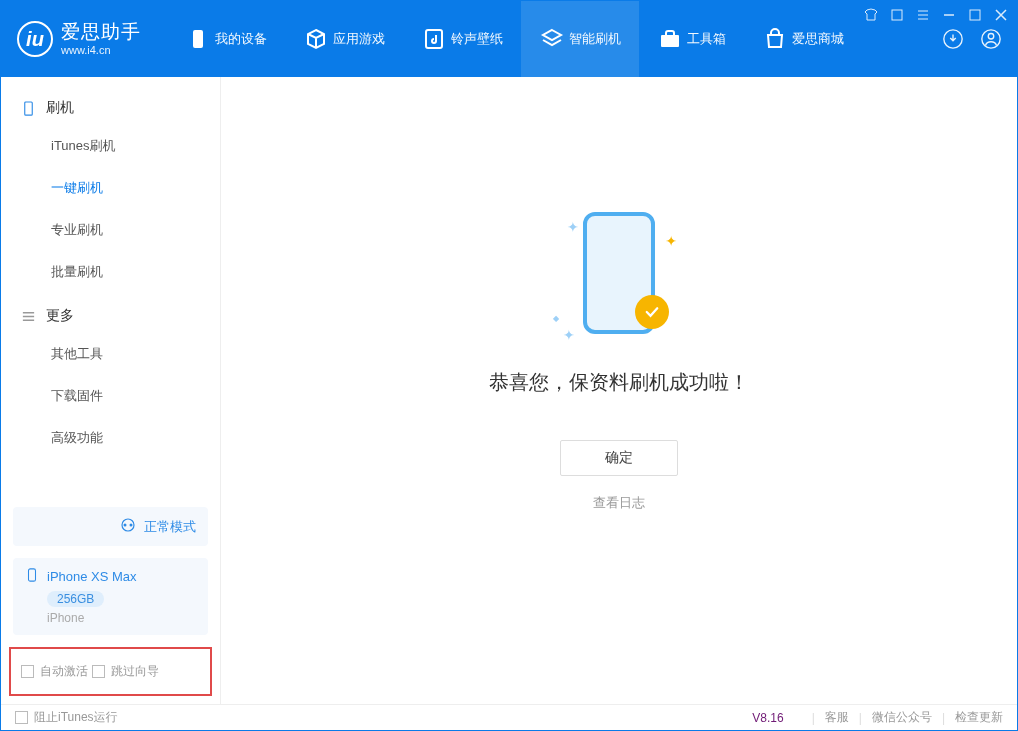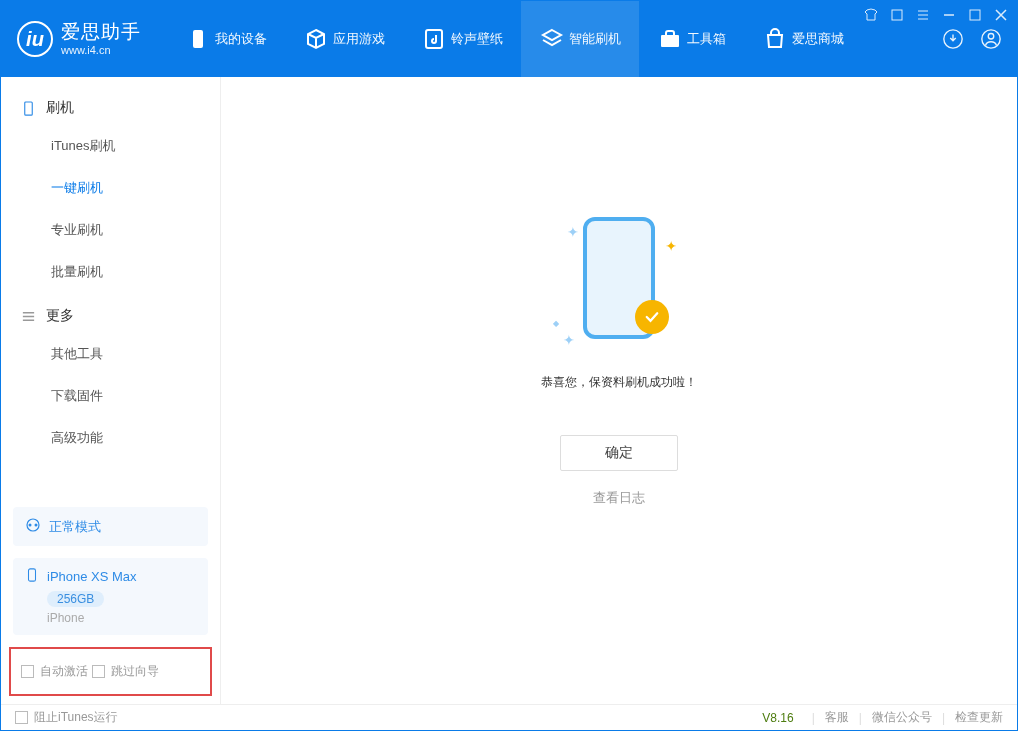--- a/index.html
+++ b/index.html
@@ -27,44 +27,44 @@
     .body-area { display: flex; height: calc(100% - 76px - 26px); }
     
     .sidebar { width: 220px; border-right: 1px solid #eee; display: flex; flex-direction: column; background: #fff; }
     .sidebar-main { flex: 1; overflow-y: auto; padding-top: 8px; }
     .sidebar-section-header { display: flex; align-items: center; padding: 14px 20px 8px; gap: 10px; color: #333; font-size: 14px; }
     .sidebar-section-header svg, .sidebar-section-header .sec-icon { width: 15px; height: 15px; }
     .sidebar-item { padding: 12px 20px 12px 50px; font-size: 13px; color: #555; cursor: pointer; }
     .sidebar-item.active { color: #0a7be8; }
     
     .device-box { margin: 0 12px 12px; background: #f4f8fd; border-radius: 4px; padding: 10px 12px; }
-    .device-box-mode { display: flex; align-items: center; gap: 8px; color: #2e8be6; font-size: 13px; }
+    .device-box-mode { display: flex; align-items: center; gap: 8px; color: #2e8be6; font-size: 13px; justify-content: flex-end; }
     .device-name-row { display: flex; align-items: center; gap: 8px; color: #2e8be6; font-size: 13px; font-weight: 500; }
     .device-capacity { display: inline-block; margin-top: 6px; background: #dfeefc; color: #3a8fe0; border-radius: 10px; padding: 1px 10px; font-size: 12px; margin-left: 22px; }
     .device-type { color: #aaa; font-size: 12px; margin-top: 4px; margin-left: 22px; }
     
     .checkbox-row { border: 2px solid #e04a4a; padding: 14px 10px; display: flex; gap: 4px; margin: 0 8px 8px; }
     .chk { display: flex; align-items: center; gap: 6px; font-size: 12px; color: #999; cursor: pointer; }
     .chk-box { width: 13px; height: 13px; border: 1px solid #bbb; background: #fff; }
     
     .main-content { flex: 1; display: flex; flex-direction: column; align-items: center; justify-content: center; padding-bottom: 60px; }
     .success-illust { position: relative; width: 140px; height: 140px; margin-bottom: 20px; }
     .phone-shape { width: 72px; height: 122px; border: 4px solid #4faef0; border-radius: 12px; background: #e8f4fd; position: absolute; left: 50%; top: 50%; transform: translate(-50%, -55%); }
     .check-badge { position: absolute; width: 34px; height: 34px; background: #f7b500; border-radius: 50%; right: 20px; bottom: 20px; display: flex; align-items: center; justify-content: center; }
     .sparkle { position: absolute; color: #9dd0f7; font-size: 14px; }
-    .success-msg { font-size: 12px; color: #333; margin-bottom: 44px; }
+    .success-msg { font-size: 20px; color: #333; margin-bottom: 44px; }
     .ok-btn { border: 1px solid #ddd; background: #fff; padding: 8px 44px; font-size: 14px; color: #444; cursor: pointer; border-radius: 2px; }
     .log-link { margin-top: 18px; color: #999; font-size: 13px; cursor: pointer; }
     
     .footer { height: 26px; border-top: 1px solid #eee; display: flex; align-items: center; padding: 0 14px; font-size: 12px; color: #999; }
     .footer-left { display: flex; align-items: center; gap: 6px; }
     .footer-right { margin-left: auto; display: flex; align-items: center; gap: 10px; }
     .footer-sep { color: #ddd; }
     .footer-link { color: #999; cursor: pointer; }
-    .version { color: #4d7c0f; margin-right: 8px; }
+    .version { color: #701a75; margin-right: 18px; }
   </style>
 </head>
 <body>
 
 <div class="header">
   <div class="window-controls">
     <span class="win-ctrl"><svg viewBox="0 0 16 16">
           <path d="M4 3l4-1 4 1 2 2-2 2v6H4V7L2 5z" fill="none" stroke="#fff" stroke-width="1"></path>
         </svg></span>
     <span class="win-ctrl"><svg viewBox="0 0 16 16">

